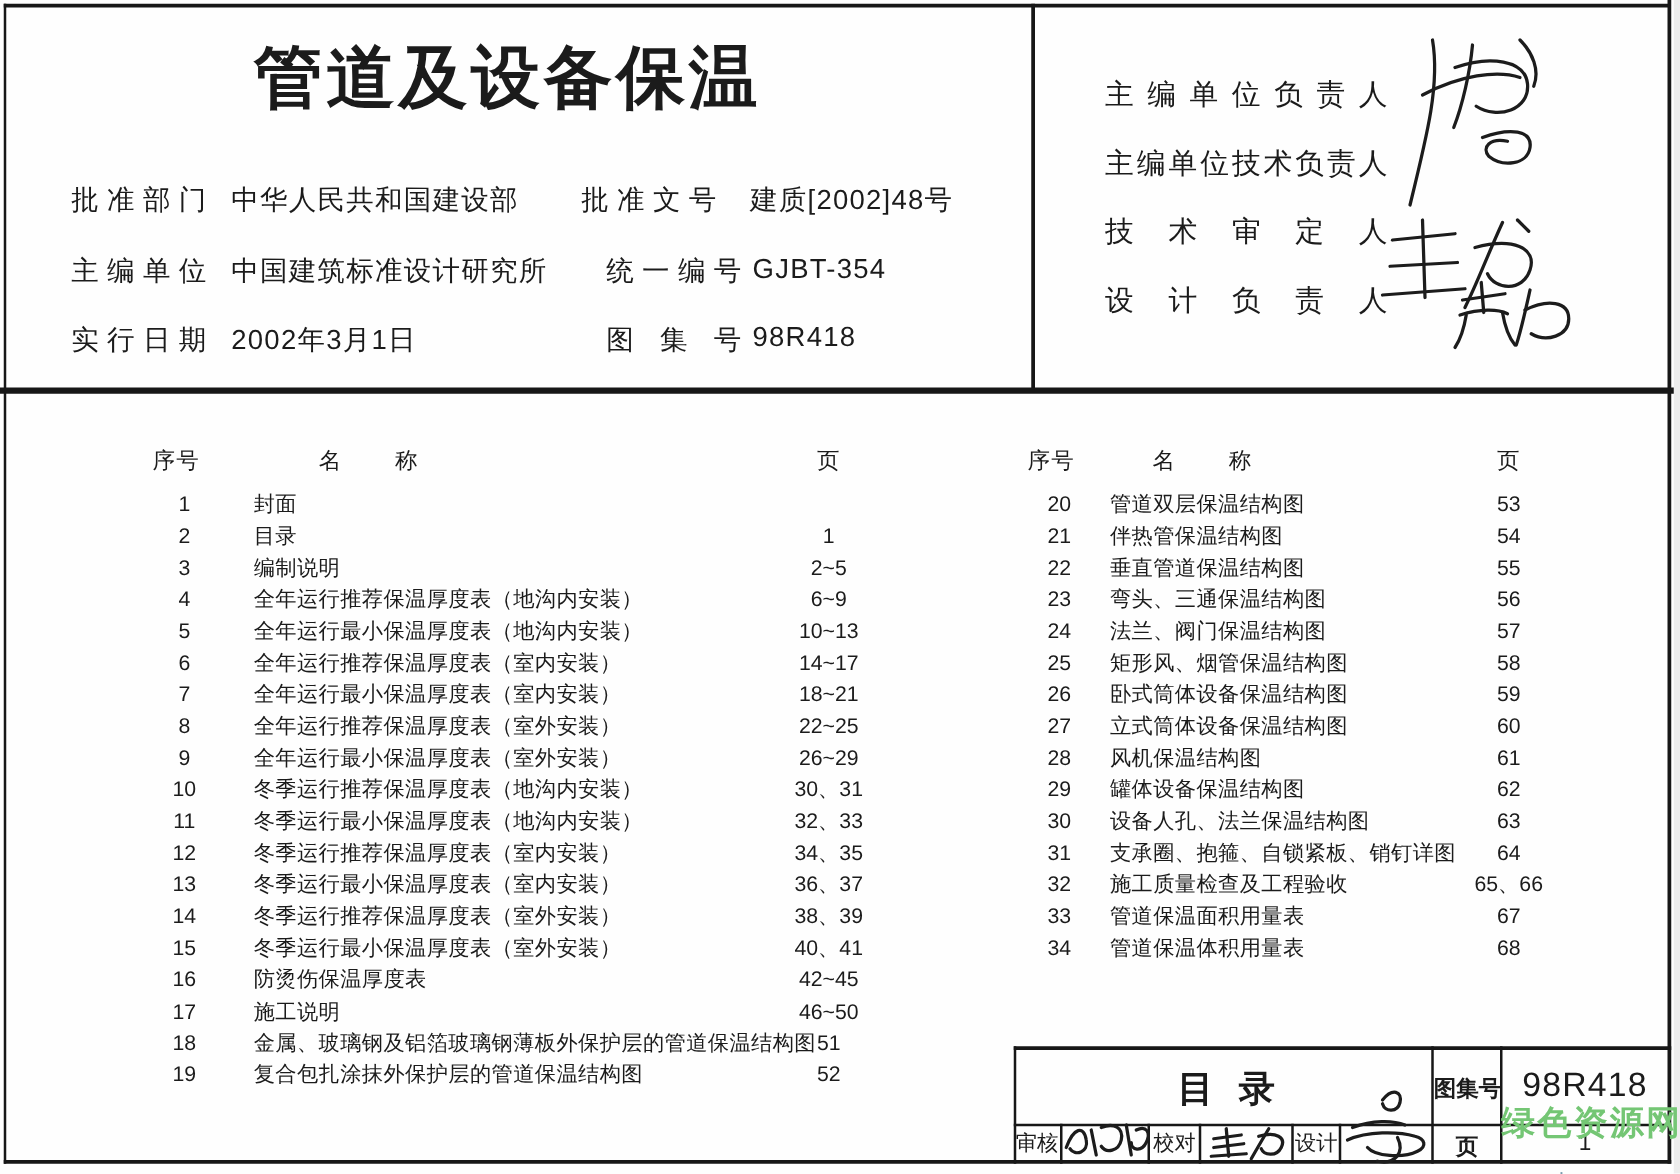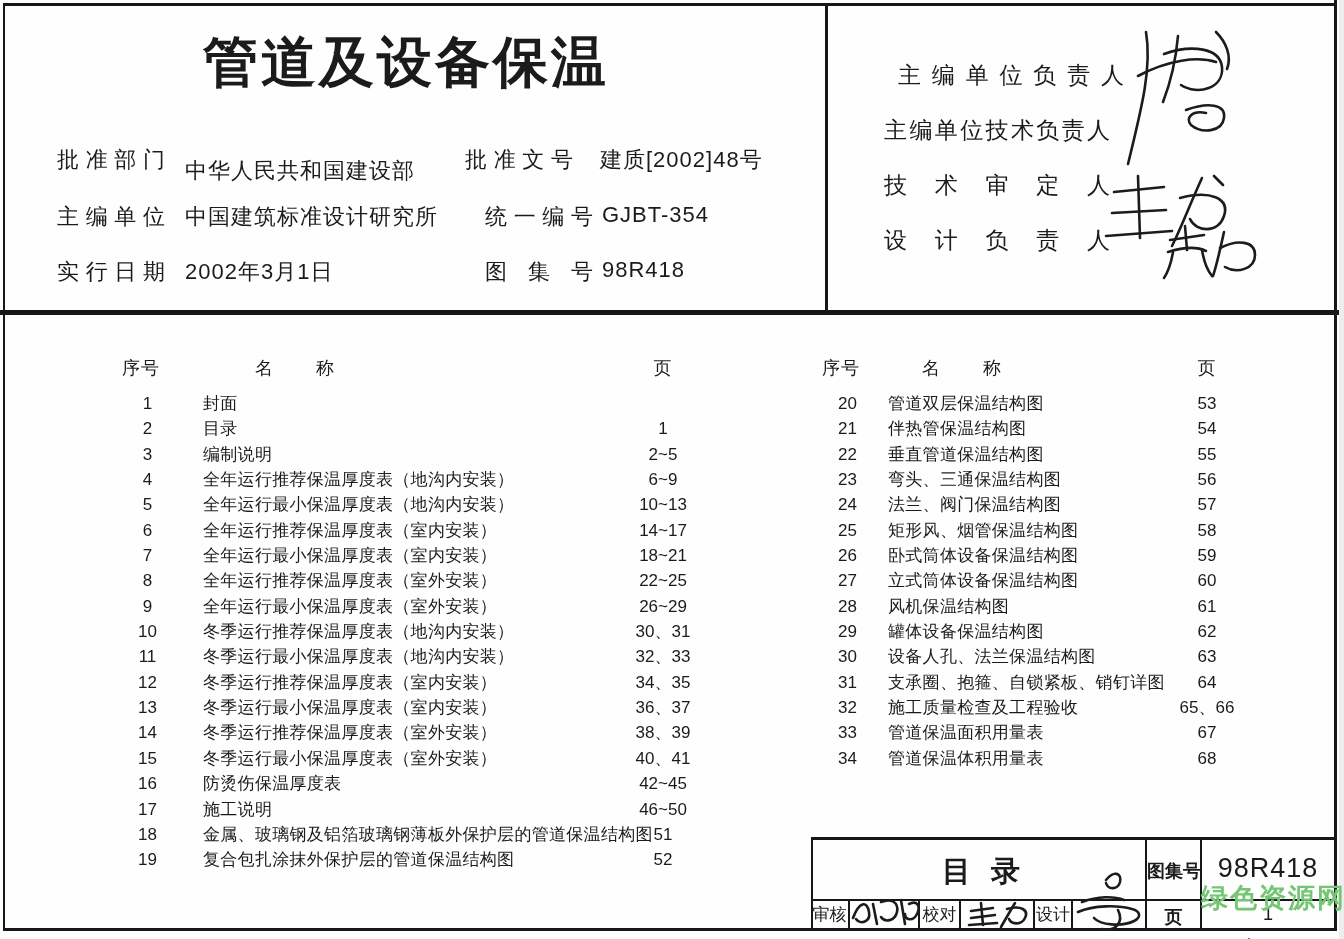--- a/index.html
+++ b/index.html
@@ -51,35 +51,35 @@
   <div class="ln" style="left:3px;top:3px;width:2px;height:928px;"></div>
   <div class="ln" style="left:1334px;top:0;width:3px;height:931px;"></div>
   <div class="ln" style="left:3px;top:928px;width:1334px;height:3px;"></div>
   <div class="ln" style="left:825px;top:3px;width:3px;height:309px;"></div>
   <div class="ln" style="left:0;top:310px;width:1344px;height:5px;"></div>
   <div class="gray-edge" style="left:1339px;top:0;width:5px;height:939px;"></div>
 
   <div class="doc-title">管道及设备保温</div>
 
   <div class="field-label" style="left:57px;top:145px;font-family:Liberation Serif, serif;">批准部门</div>
-  <div class="field-value" style="left:185px;top:156px;font-family:Liberation Mono, monospace;">中华人民共和国建设部</div>
+  <div class="field-value" style="left:185px;top:145px;font-family:Liberation Mono, monospace;">中华人民共和国建设部</div>
   <div class="field-label" style="left:465px;top:145px;">批准文号</div>
   <div class="field-value" style="left:600px;top:145px;">建质[2002]48号</div>
 
   <div class="field-label" style="left:57px;top:202px;">主编单位</div>
   <div class="field-value" style="left:185px;top:202px;">中国建筑标准设计研究所</div>
   <div class="field-label" style="left:485px;top:202px;font-family:Liberation Serif, serif;">统一编号</div>
   <div class="field-value" style="left:602px;top:202px;">GJBT-354</div>
 
   <div class="field-label" style="left:57px;top:257px;">实行日期</div>
   <div class="field-value" style="left:185px;top:257px;">2002年3月1日</div>
   <div class="field-label" style="left:485px;top:257px;">图集号</div>
   <div class="field-value" style="left:602px;top:257px;">98R418</div>
 
-  <div class="sig-row" style="top:60px;margin-left:14px;">主编单位负责人</div>
+  <div class="sig-row" style="top:60px;">主编单位负责人</div>
   <div class="sig-row" style="top:115px;">主编单位技术负责人</div>
   <div class="sig-row" style="top:170px;">技术审定人</div>
   <div class="sig-row" style="top:225px;">设计负责人</div>
 
   <svg class="sig" style="left:1118px;top:22px;" width="135" height="150" viewBox="0 0 135 150">
     <path d="M28,10 C34,45 24,85 10,142"></path>
     <path d="M20,54 C50,38 80,34 98,40"></path>
     <path d="M60,14 C58,36 52,62 45,80"></path>
     <path d="M46,32 C74,22 102,26 104,45 C106,66 80,74 63,63"></path>
     <path d="M98,10 C108,20 114,34 109,47"></path>

